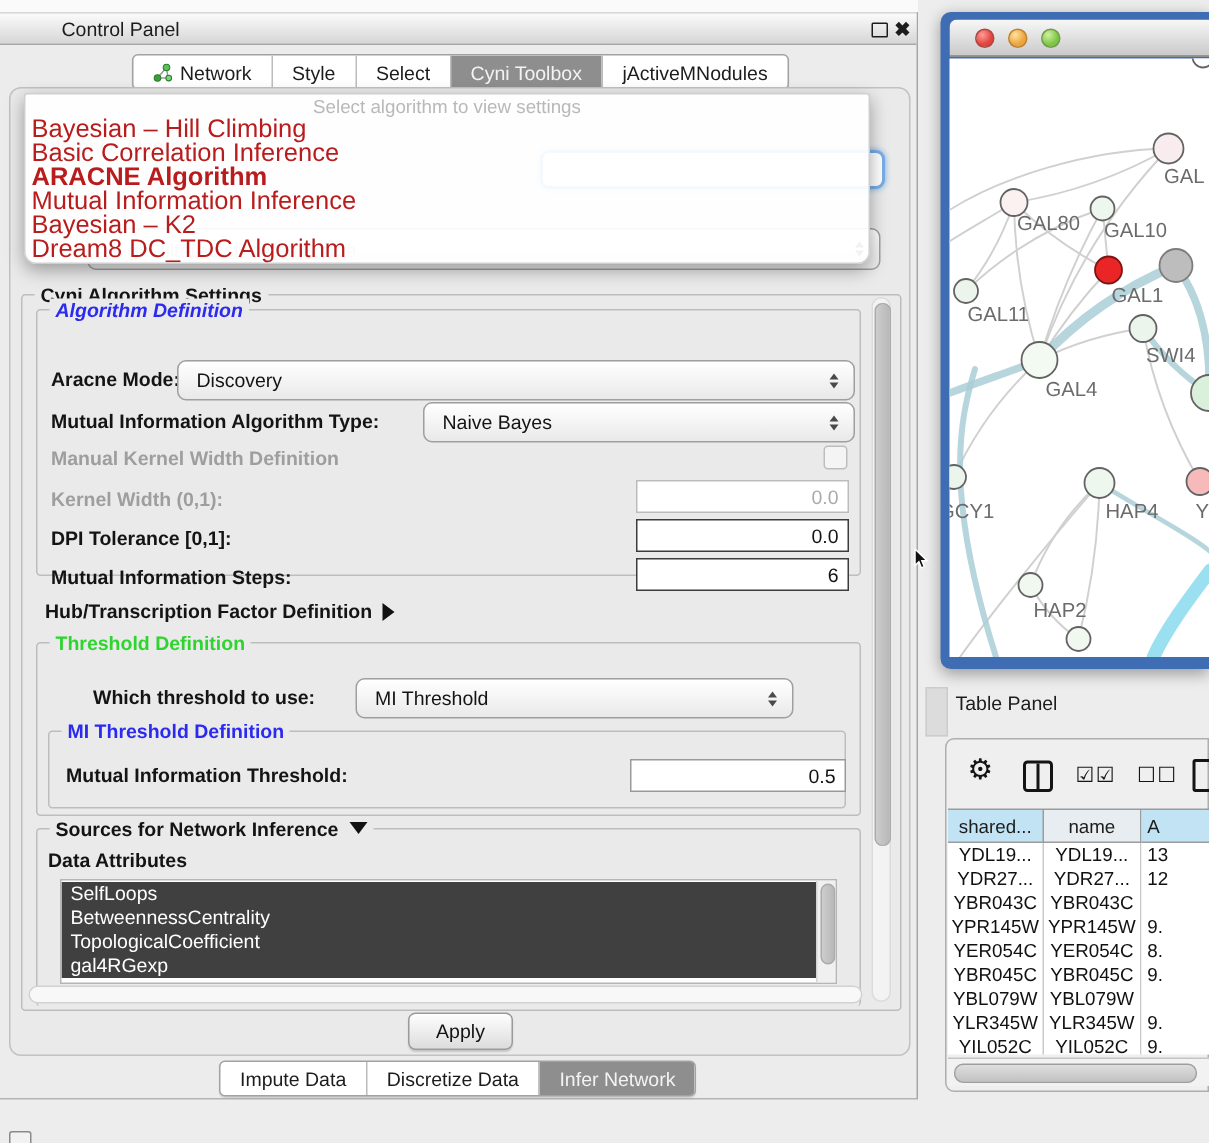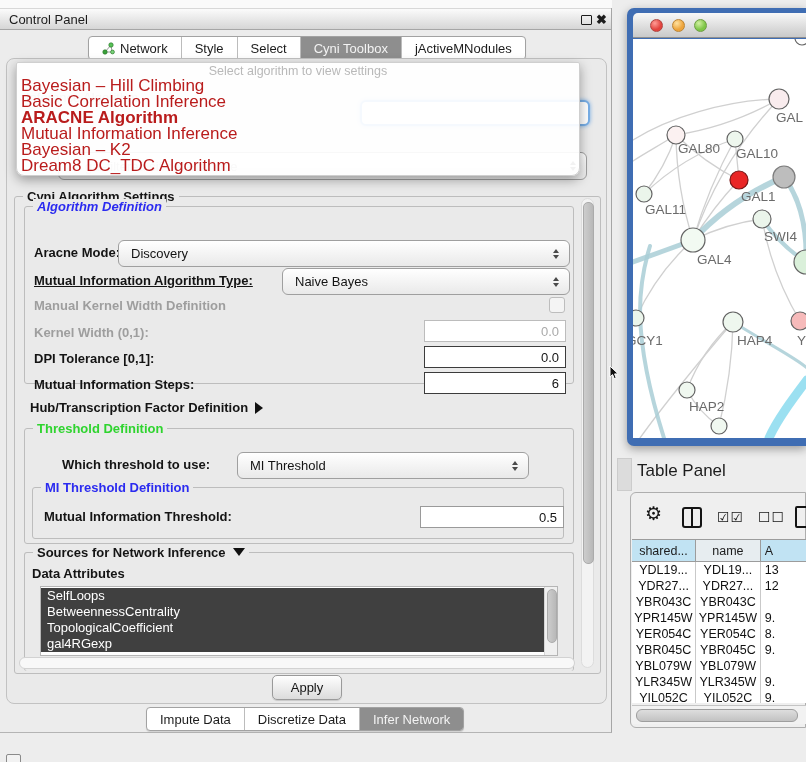--- a/index.html
+++ b/index.html
@@ -2,21 +2,21 @@
 <html><head>
 <meta charset="utf-8">
 <style>
   html,body{margin:0;padding:0;background:#ededed;}
   #root{position:relative;width:806px;height:762px;overflow:hidden;
         font-family:"Liberation Sans",sans-serif;background:#ededed;
         -webkit-font-smoothing:antialiased;}
   .abs{position:absolute;}
   
   .titlebar{background:linear-gradient(#fbfbfb,#d6d6d6);border-bottom:1px solid #a6a6a6;
-            border-top:1px solid #d8d8d8;}
+            border-top:1px solid #d8d8d8;padding-left:32px;}
   .titlebar .ttl{font-size:13px;color:#1c1c1c;line-height:21px;padding-left:9px;}
   .winbtn-float{width:9px;height:8px;border:1.5px solid #1c1c1c;border-radius:1px;}
   .winbtn-close{font-size:13px;font-weight:bold;color:#1c1c1c;line-height:12px;}
   .seggroup{display:flex;background:#fff;border:1px solid #a2a2a2;border-radius:4px;
             overflow:hidden;height:22px;box-shadow:0 1px 1px rgba(0,0,0,.12);}
   .seg{display:flex;align-items:center;padding:0 13px;font-size:13px;color:#1c1c1c;
        border-left:1px solid #bcbcbc;white-space:nowrap;cursor:default;}
   .seg:first-child{border-left:none;}
   .seg.sel{background:#8e8e8e;color:#f3f3f3;}
   .seg .tabicon{margin-right:5px;display:inline-flex;}
@@ -64,21 +64,21 @@
        box-shadow:0 1px 1px rgba(0,0,0,.15);}
   
   .netframe{background:#3f6db3;border-radius:7px 0 0 7px;box-shadow:0 3px 10px rgba(0,0,0,.35);}
   .net-titlebar{background:linear-gradient(#f8f8f8,#c9c9c9);border-radius:5px 0 0 0;
                 border-bottom:1px solid #8f8f8f;}
   .light{width:13px;height:13px;border-radius:50%;box-sizing:border-box;}
   .light.red{background:radial-gradient(circle at 35% 30%,#ff9d96,#e2433e 60%);border:1px solid #b04540;}
   .light.yellow{background:radial-gradient(circle at 35% 30%,#ffe2a0,#eda43c 60%);border:1px solid #bb8434;}
   .light.green{background:radial-gradient(circle at 35% 30%,#d2f0a2,#7ec647 60%);border:1px solid #6e9d42;}
   
-  .tp-title{font-size:17px;color:#1c1c1c;}
+  .tp-title{font-size:13px;color:#1c1c1c;}
   .tablewin{background:#efefef;border:1px solid #aeaeae;border-radius:6px 0 0 6px;}
   .ticon{color:#141414;}
   .icon-cols{width:16px;height:17px;border:2px solid #141414;border-radius:3px;position:relative;}
   .icon-cols:after{content:"";position:absolute;left:50%;top:0;bottom:0;width:2px;background:#141414;transform:translateX(-1px);}
   .icon-doc{width:13px;height:18px;border:2px solid #141414;border-radius:2px;}
   .checkglyph{font-size:14px;color:#141414;font-family:"DejaVu Sans",sans-serif;letter-spacing:1px;}
   .th-row,.tb-row{display:flex;}
   .th-cell{height:22px;line-height:22px;font-size:12.5px;color:#1c1c1c;text-align:center;
            border-right:1px solid #9c9c9c;border-bottom:1px solid #9c9c9c;box-sizing:border-box;white-space:nowrap;overflow:hidden;}
   .tb-cell{height:16px;line-height:16px;font-size:12.5px;color:#111;text-align:center;
@@ -167,21 +167,21 @@
 
     <div class="abs lbl" style="left:34px;top:232px;height:25px;line-height:25px;">Aracne Mode:</div>
     <div class="abs combo" style="left:118px;top:232px;width:450px;height:25px;">
       <span class="cb-text">Discovery</span>
       <span class="cb-arrows">
         <span class="tri-up"></span>
           <span class="tri-dn"></span>
         </span>
     </div>
 
-    <div class="abs lbl" style="left:34px;top:260px;height:25px;line-height:25px;text-decoration:underline;">Mutual Information Algorithm Type:</div>
+    <div class="abs lbl" style="left:34px;top:260px;height:25px;line-height:25px;">Mutual Information Algorithm Type:</div>
     <div class="abs combo" style="left:282px;top:260px;width:286px;height:25px;">
       <span class="cb-text">Naive Bayes</span>
       <span class="cb-arrows">
         <span class="tri-up"></span>
           <span class="tri-dn"></span>
         </span>
     </div>
 
     <div class="abs lbl dis" style="left:34px;top:290px;">Manual Kernel Width Definition</div>
     <div class="abs checkbox" style="left:549px;top:289px;"></div>

